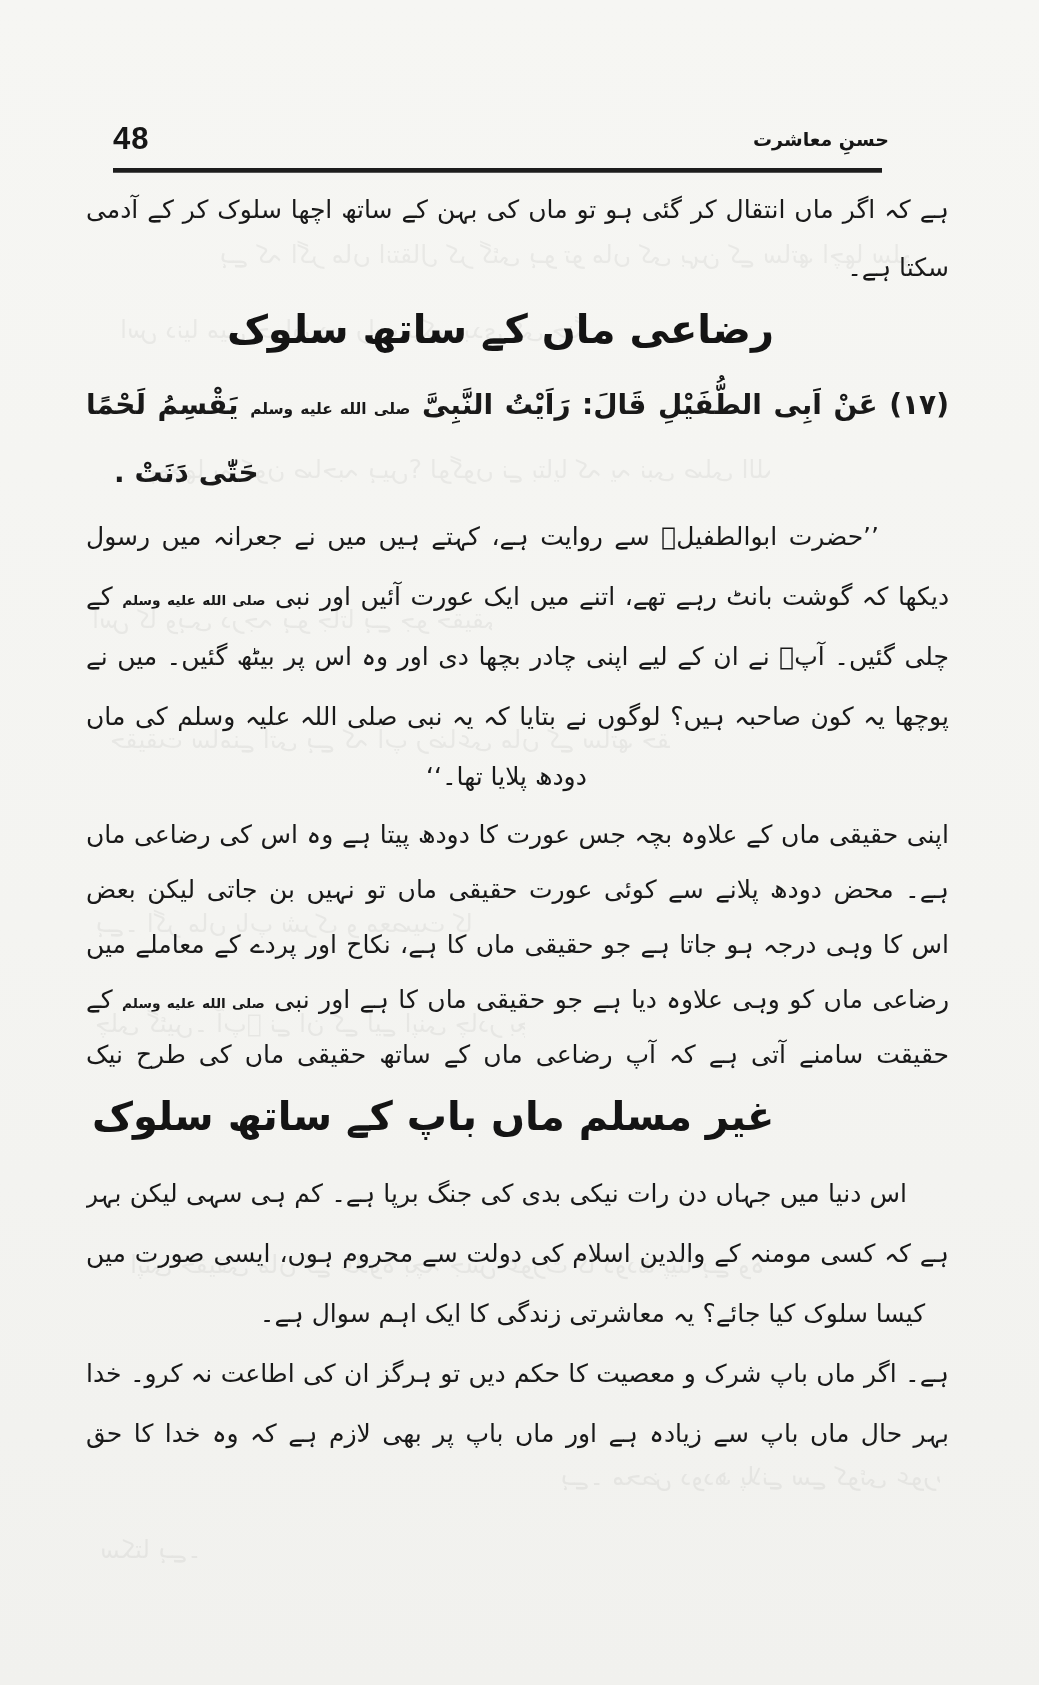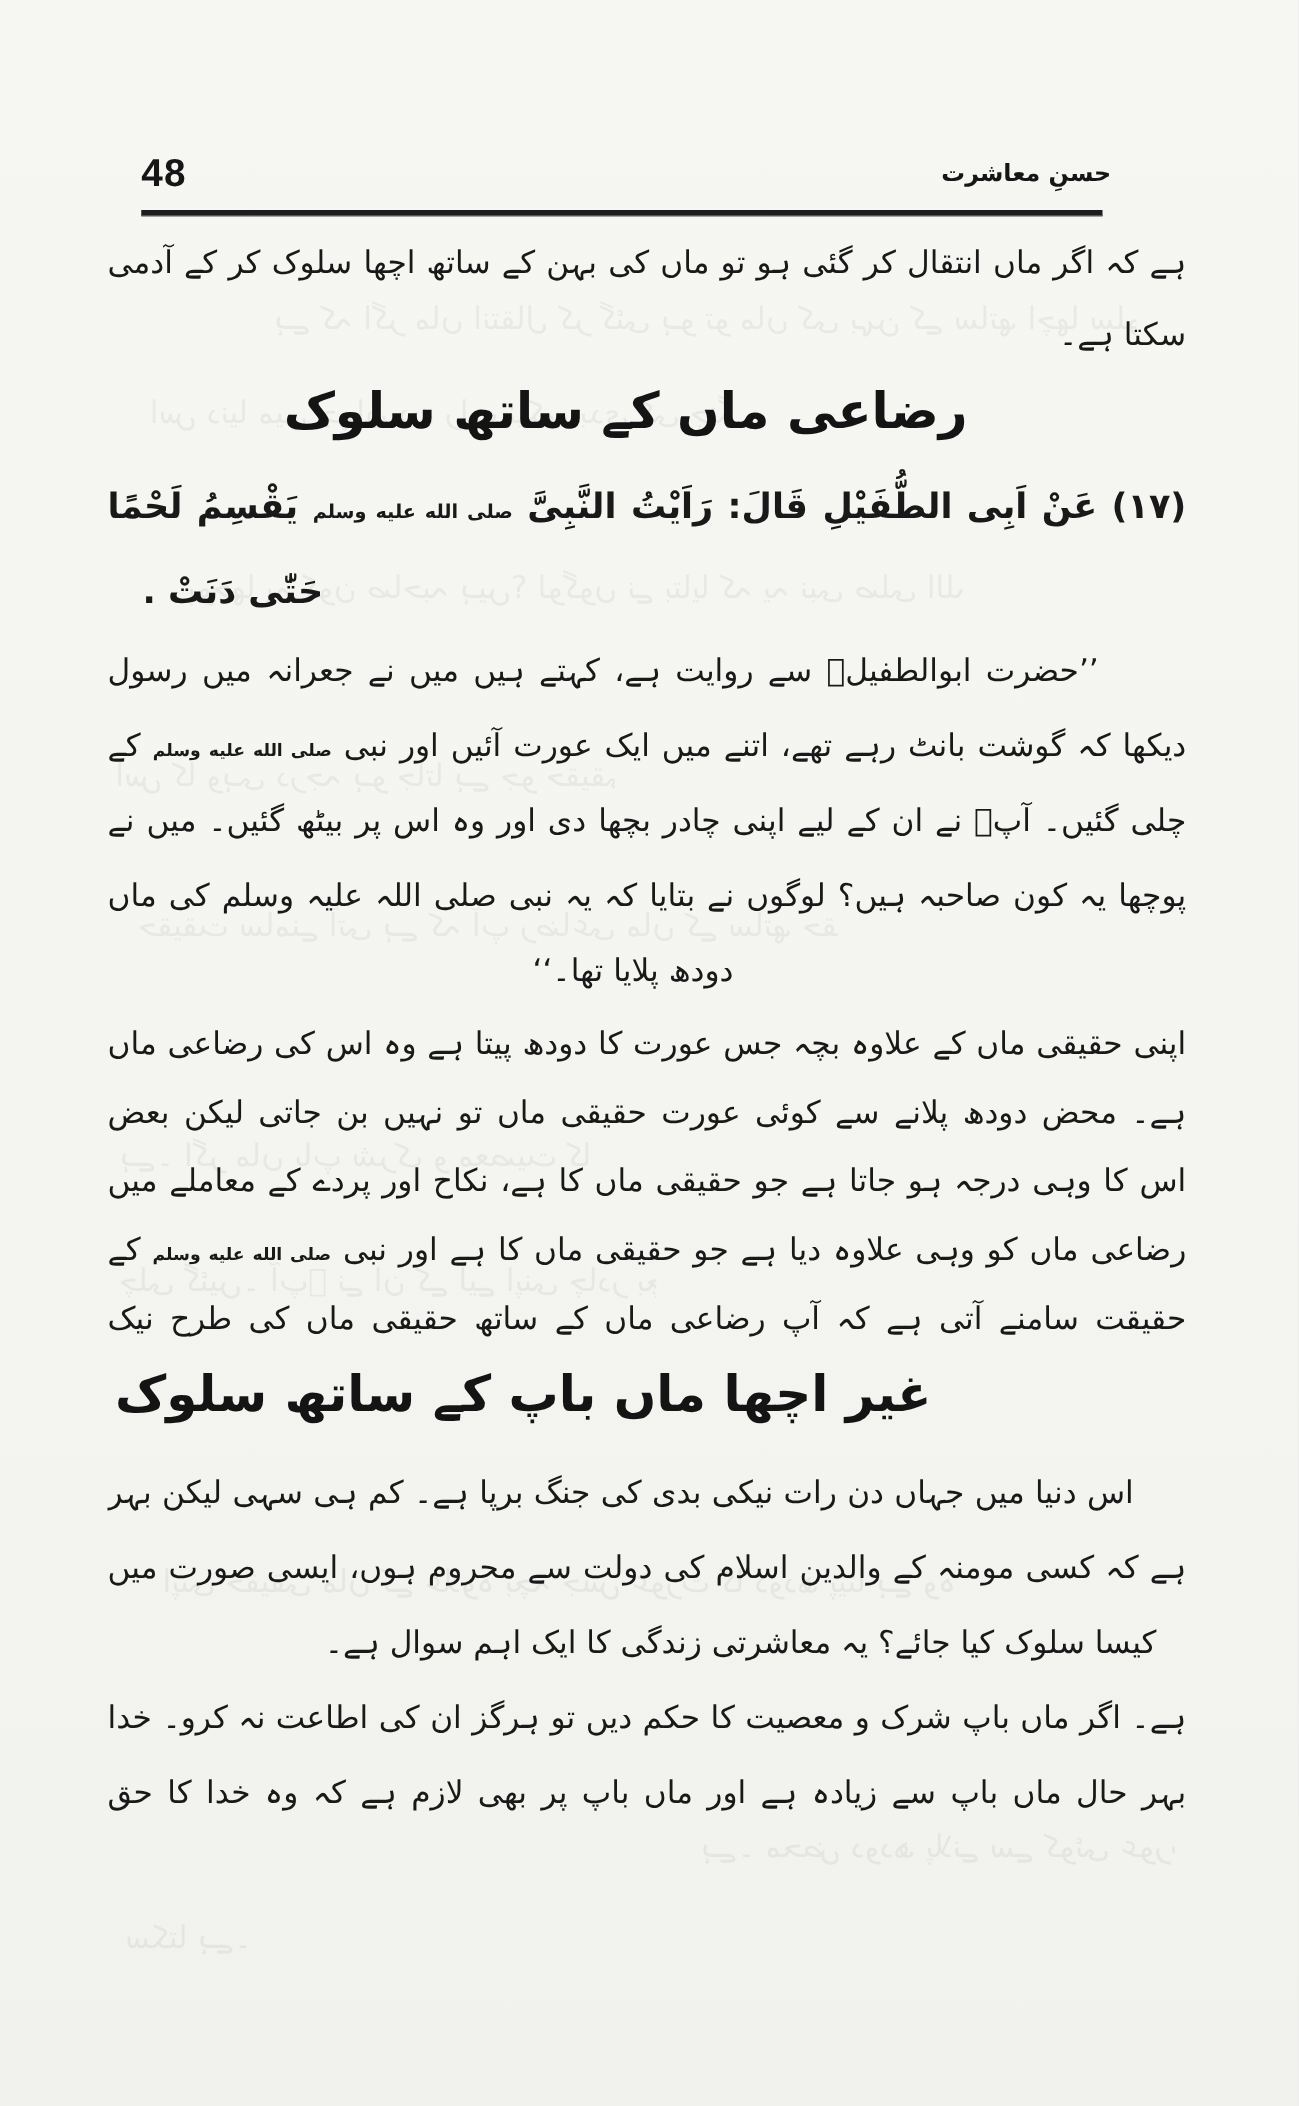--- a/index.html
+++ b/index.html
@@ -124,21 +124,21 @@
       <div class="ln j">ہے۔ محض دودھ پلانے سے کوئی عورت حقیقی ماں تو نہیں بن جاتی لیکن بعض معاملات میں</div>
       <div class="ln j">اس کا وہی درجہ ہو جاتا ہے جو حقیقی ماں کا ہے، نکاح اور پردے کے معاملے میں اسلام نے</div>
       <div class="ln j">
         <span>رضاعی ماں کو وہی علاوہ دیا ہے جو حقیقی ماں کا ہے اور نبی</span>
         <span class="saw">صلى الله عليه وسلم</span>
         <span>کے اس واقعے سے بھی یہی</span>
       </div>
       <div class="ln j">حقیقت سامنے آتی ہے کہ آپ رضاعی ماں کے ساتھ حقیقی ماں کی طرح نیک سلوک کریں۔</div>
     </div>
 
-    <div class="heading-urdu h2">غیر اچھا ماں باپ کے ساتھ سلوک</div>
+    <div class="heading-urdu h2">غیر مسلم ماں باپ کے ساتھ سلوک</div>
 
     <div class="para">
       <div class="ln j indent-sm">اس دنیا میں جہاں دن رات نیکی بدی کی جنگ برپا ہے۔ کم ہی سہی لیکن بہر حال ممکن</div>
       <div class="ln j">ہے کہ کسی مومنہ کے والدین اسلام کی دولت سے محروم ہوں، ایسی صورت میں ان کے ساتھ</div>
       <div class="ln centered-right">کیسا سلوک کیا جائے؟ یہ معاشرتی زندگی کا ایک اہم سوال ہے۔</div>
     </div>
 
     <div class="para">
       <div class="ln j">ہے۔ اگر ماں باپ شرک و معصیت کا حکم دیں تو ہرگز ان کی اطاعت نہ کرو۔ خدا کا حق</div>
       <div class="ln j">بہر حال ماں باپ سے زیادہ ہے اور ماں باپ پر بھی لازم ہے کہ وہ خدا کا حق پہچانیں اور</div>

